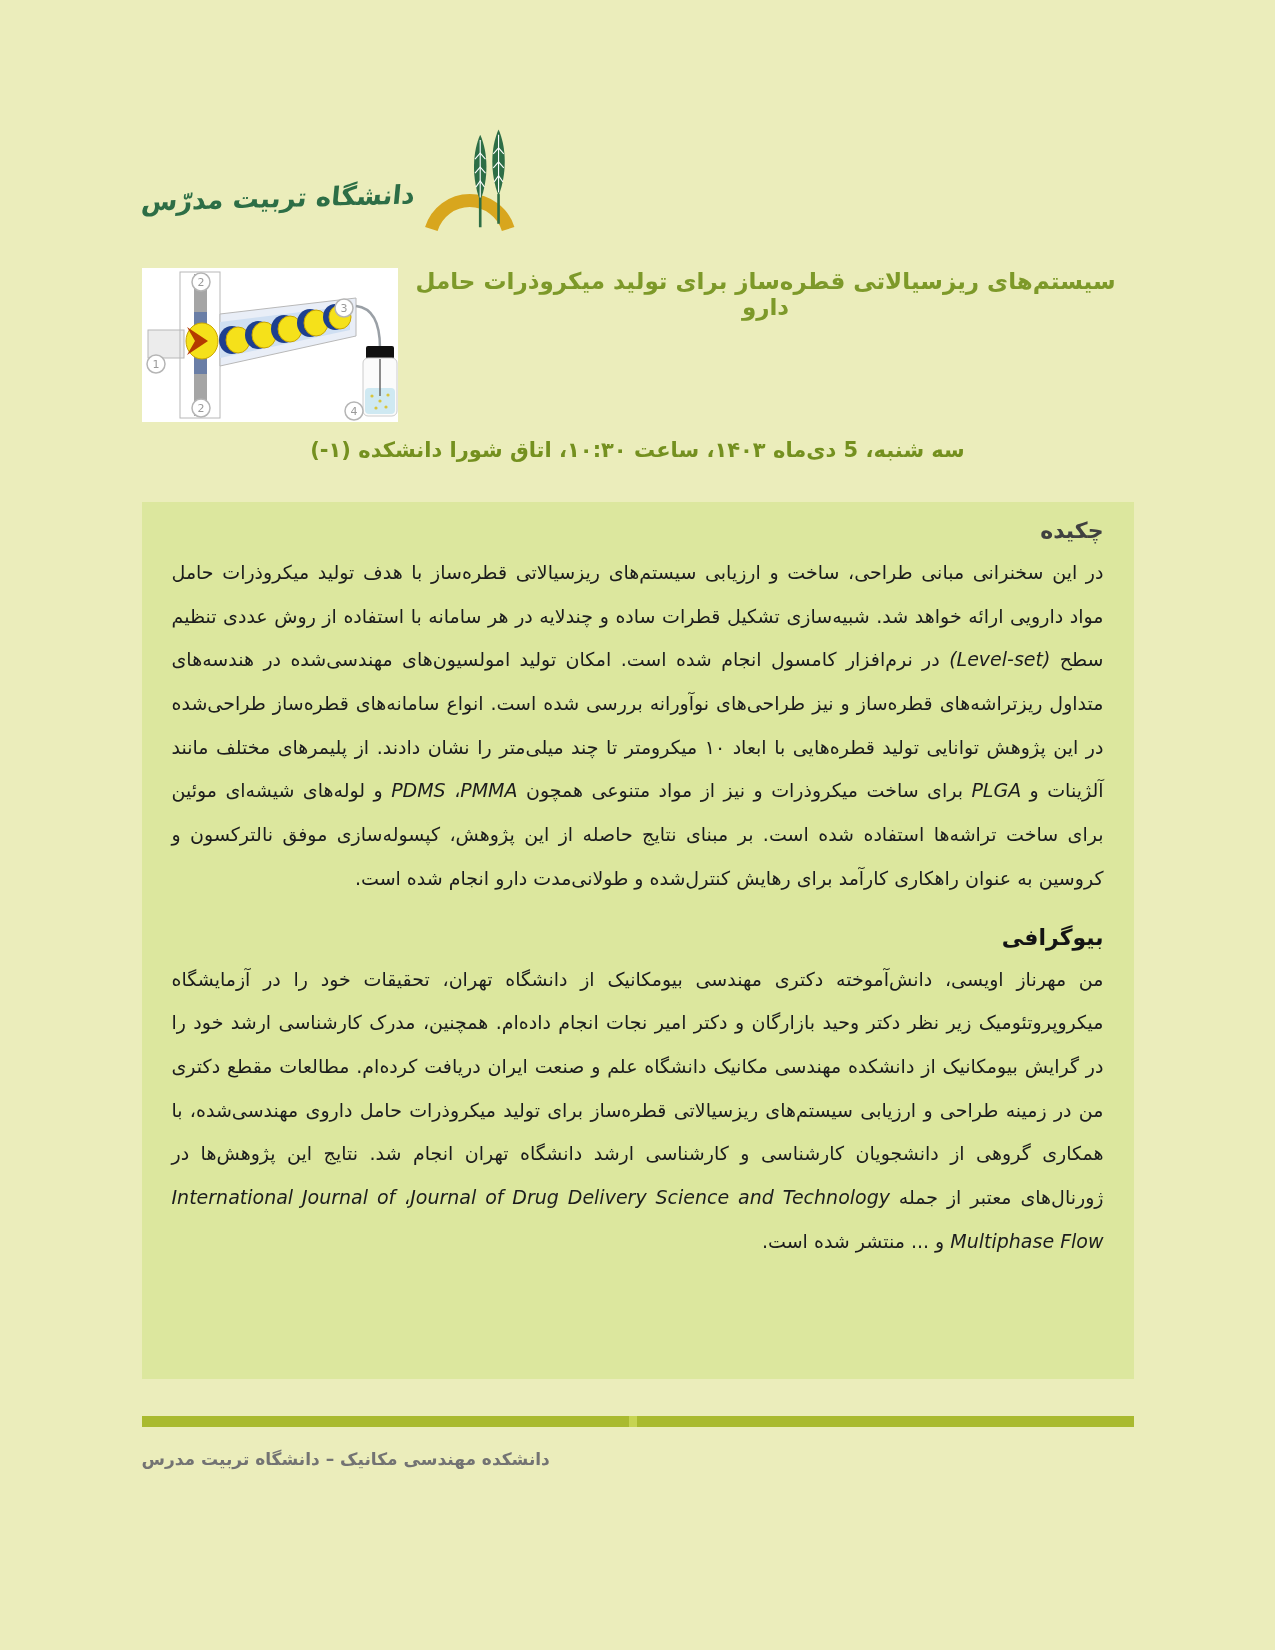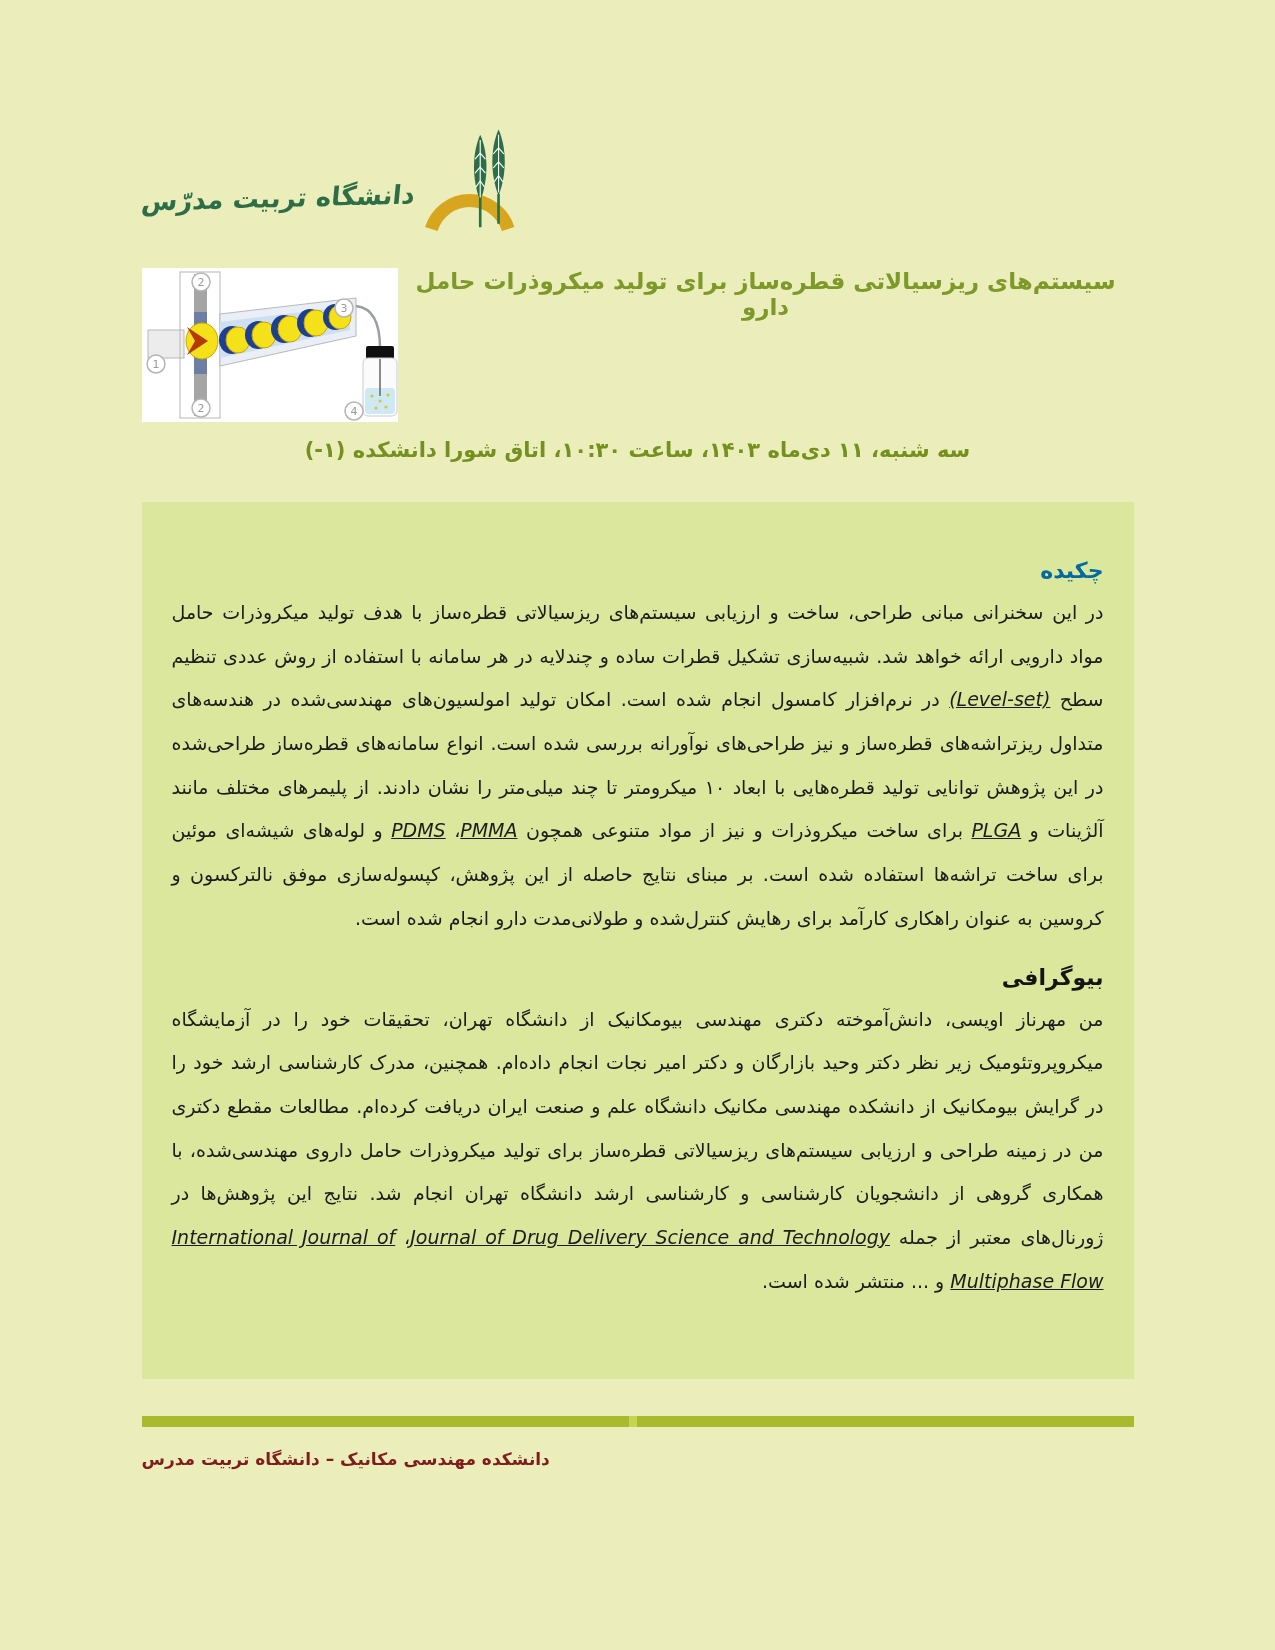--- a/index.html
+++ b/index.html
@@ -29,32 +29,32 @@
   
   .credentials{direction:rtl;text-align:center;font-size:18px;margin-top:28px;color:#1c1c1c;}
   .datetime{direction:rtl;text-align:center;font-size:21px;font-weight:bold;color:#74901f;margin-top:16px;}
   .room{white-space:nowrap;}
   
   .content-box{
     direction:rtl;margin-top:40px;background:#dce79e;height:877px;
     padding:16px 30px;box-sizing:border-box;overflow:hidden;
   }
   .section-heading{font-size:22px;font-weight:bold;}
-  .abstract-heading{color:#0369a1;margin-top:40px;}
+  .abstract-heading{color:#404040;}
   .bio-heading{color:#141414;margin-top:24px;}
   .body-text{
     font-size:19px;line-height:2.3;text-align:justify;margin:8px 0 0;color:#1c1c1c;
   }
-  .lat{font-style:italic;text-decoration:underline;}
+  .lat{font-style:italic;}
   
   .footer-bar{
     margin-top:37px;height:11px;
     background:linear-gradient(90deg,#a9ba2f 0 49.1%,#c6d452 49.1% 49.9%,#a9ba2f 49.9%);
   }
-  .footer-text{direction:rtl;text-align:left;font-size:17px;font-weight:bold;margin-top:22px;color:#7f1d1d;}
+  .footer-text{direction:rtl;text-align:left;font-size:17px;font-weight:bold;margin-top:22px;color:#737373;}
   svg text{font-family:"DejaVu Sans",sans-serif;}
 </style>
 </head>
 <body>
 
 <div class="page">
   <div class="content">
 
     <div class="header">
       <div class="logo">
@@ -125,21 +125,21 @@
         <text x="202" y="44" text-anchor="middle" font-size="11" fill="#9a9a9a">3</text>
         <circle cx="212" cy="143" r="9" fill="#ffffff" stroke="#b5b5b5" stroke-width="1.5"></circle>
         <text x="212" y="147" text-anchor="middle" font-size="11" fill="#9a9a9a">4</text>
       </svg>
       <div class="talk-head">
         <div class="talk-title">سیستم‌های ریزسیالاتی قطره‌ساز برای تولید میکروذرات حامل دارو</div>
       </div>
     </div>
 
 
-    <div class="datetime"><span>سه شنبه، ۱۱ دی‌ماه ۱۴۰۳، ساعت ۱۰:۳۰، اتاق شورا دانشکده </span><span class="room" dir="ltr">(-۱)</span></div>
+    <div class="datetime"><span>سه شنبه، 5 دی‌ماه ۱۴۰۳، ساعت ۱۰:۳۰، اتاق شورا دانشکده </span><span class="room" dir="ltr">(-۱)</span></div>
 
     <div class="content-box">
       <div class="section-heading abstract-heading">چکیده</div>
       <p class="body-text"><span>در این سخنرانی مبانی طراحی، ساخت و ارزیابی سیستم‌های ریزسیالاتی قطره‌ساز با هدف تولید میکروذرات حامل مواد دارویی ارائه خواهد شد. شبیه‌سازی تشکیل قطرات ساده و چندلایه در هر سامانه با استفاده از روش عددی تنظیم سطح </span><span class="lat" dir="ltr">(Level-set)</span><span> در نرم‌افزار کامسول انجام شده است. امکان تولید امولسیون‌های مهندسی‌شده در هندسه‌های متداول ریزتراشه‌های قطره‌ساز و نیز طراحی‌های نوآورانه بررسی شده است. انواع سامانه‌های قطره‌ساز طراحی‌شده در این پژوهش توانایی تولید قطره‌هایی با ابعاد ۱۰ میکرومتر تا چند میلی‌متر را نشان دادند. از پلیمرهای مختلف مانند آلژینات و </span><span class="lat" dir="ltr">PLGA</span><span> برای ساخت میکروذرات و نیز از مواد متنوعی همچون </span><span class="lat" dir="ltr">PMMA</span><span>، </span><span class="lat" dir="ltr">PDMS</span><span> و لوله‌های شیشه‌ای موئین برای ساخت تراشه‌ها استفاده شده است. بر مبنای نتایج حاصله از این پژوهش، کپسوله‌سازی موفق نالترکسون و کروسین به عنوان راهکاری کارآمد برای رهایش کنترل‌شده و طولانی‌مدت دارو انجام شده است.</span></p>
 
       <div class="section-heading bio-heading">بیوگرافی</div>
       <p class="body-text"><span>من مهرناز اویسی، دانش‌آموخته دکتری مهندسی بیومکانیک از دانشگاه تهران، تحقیقات خود را در آزمایشگاه میکروپروتئومیک زیر نظر دکتر وحید بازارگان و دکتر امیر نجات انجام داده‌ام. همچنین، مدرک کارشناسی ارشد خود را در گرایش بیومکانیک از دانشکده مهندسی مکانیک دانشگاه علم و صنعت ایران دریافت کرده‌ام. مطالعات مقطع دکتری من در زمینه طراحی و ارزیابی سیستم‌های ریزسیالاتی قطره‌ساز برای تولید میکروذرات حامل داروی مهندسی‌شده، با همکاری گروهی از دانشجویان کارشناسی و کارشناسی ارشد دانشگاه تهران انجام شد. نتایج این پژوهش‌ها در ژورنال‌های معتبر از جمله </span><span class="lat" dir="ltr">Journal of Drug Delivery Science and Technology</span><span>، </span><span class="lat" dir="ltr">International Journal of Multiphase Flow</span><span> و ... منتشر شده است.</span></p>
     </div>
 
     <div class="footer-bar"></div>

